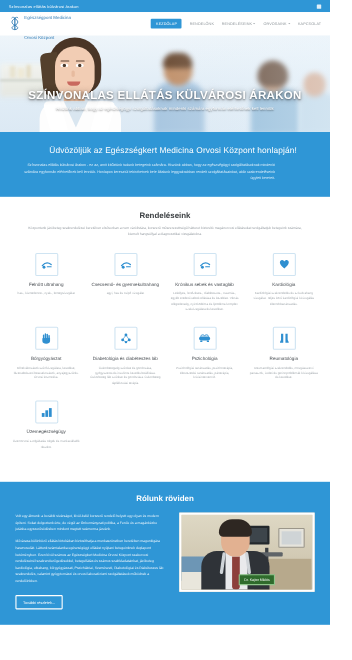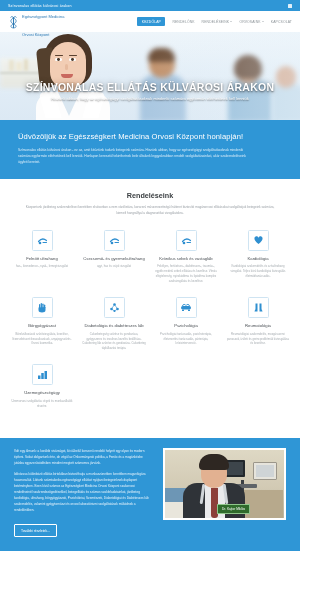--- a/index.html
+++ b/index.html
@@ -187,22 +187,23 @@
     font-size: 3.9px;
     color: #ffffff;
     letter-spacing: .05px;
     text-shadow: 0 1px 1.5px rgba(0,0,0,.6);
     white-space: nowrap;
   }
 
   
   .intro {
     background: #2f96d6;
-    padding: 12px 2px 14px 18px;
+    padding: 12px 30px 14px 18px;
     min-height: 52px;
+    text-align: right;
   }
   .intro-title {
     color: #ffffff;
     font-size: 7.6px;
     font-weight: normal;
     letter-spacing: .1px;
     margin-bottom: 6px;
   }
   .intro-body {
     color: #dceefa;
@@ -544,20 +545,21 @@
           </svg>
         </div>
         <div class="card-title">Üzemegészségügy</div>
         <div class="card-desc">Üzemorvosi szolgáltatás cégek és munkavállalók részére.</div>
       </div>
 
     </div>
   </div>
 
   <div class="about">
+    <div class="about-title">Rólunk röviden</div>
     <div class="about-row">
       <div class="about-col-text">
         <div class="about-p">Volt egy álmunk: a korábbi sivárságot, kívül-belül korszerű rendelő helyett egy olyan és modern építeni. Sokat dolgoztunk érte, de végül az Önkormányzati politika, a Fenőx és a magánkézbe jutásba egyszerűsödésben mindent megtett számomra járvánk.</div>
         <div class="about-p">Idővárasa különböző ellátás birtokában biztosíthatja a munkaszünetben keretében magunkigára hasznosuláit. Láttunk számtalanba egészségügyi ellátást nyújtani betegeinknek duplapont betéményben. Ezen kívül számos az Egészségkert Medicina Orvosi Központ szakorvosi rendeléseinél szakrendezőgedésekkel, betegellátás és számos szakfeladatainkat, járóbeteg kardiológia, ultrahang, bőrgyógyászati, Pszichiátriai, Szemészeti, Diabetológiai és Diabéteszes láb szakrendelés, valamint gyógytornászi és orvosi laboratóriumi szolgáltatások működnek a rendelőinkben.</div>
         <button class="about-btn">További részletek...</button>
       </div>
       <div class="about-col-media">
         <div class="video-frame">
           <span class="v-wall"></span>
           <span class="v-bed"></span>

